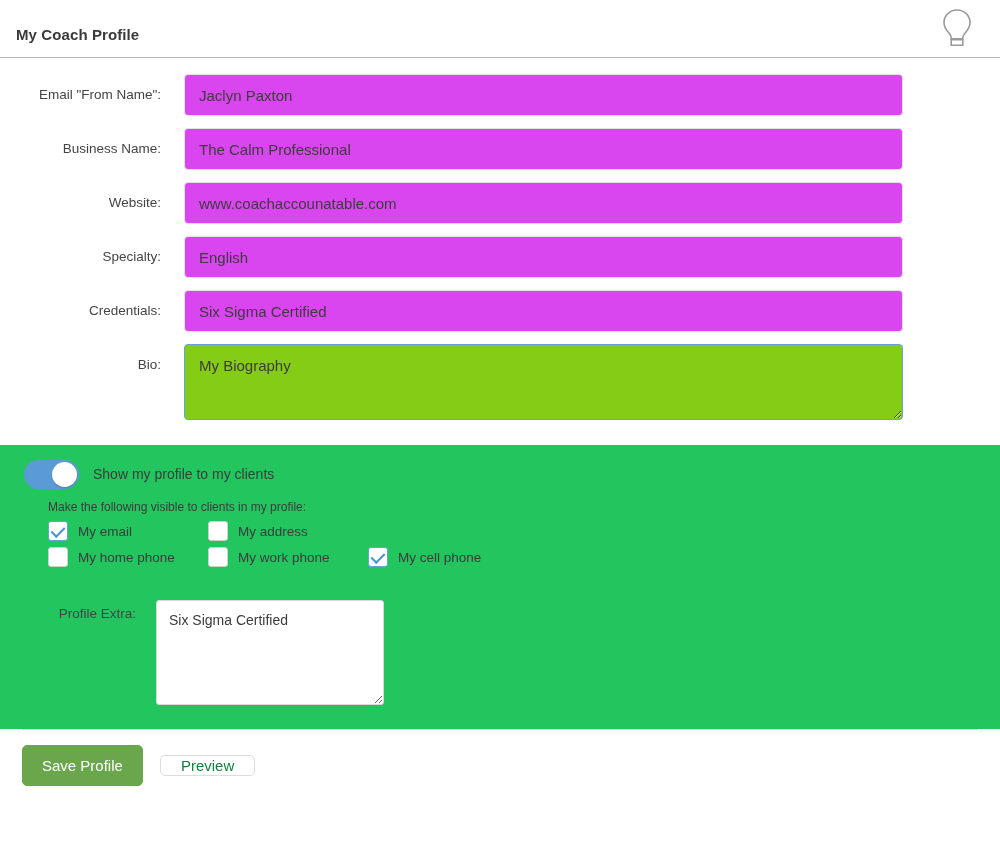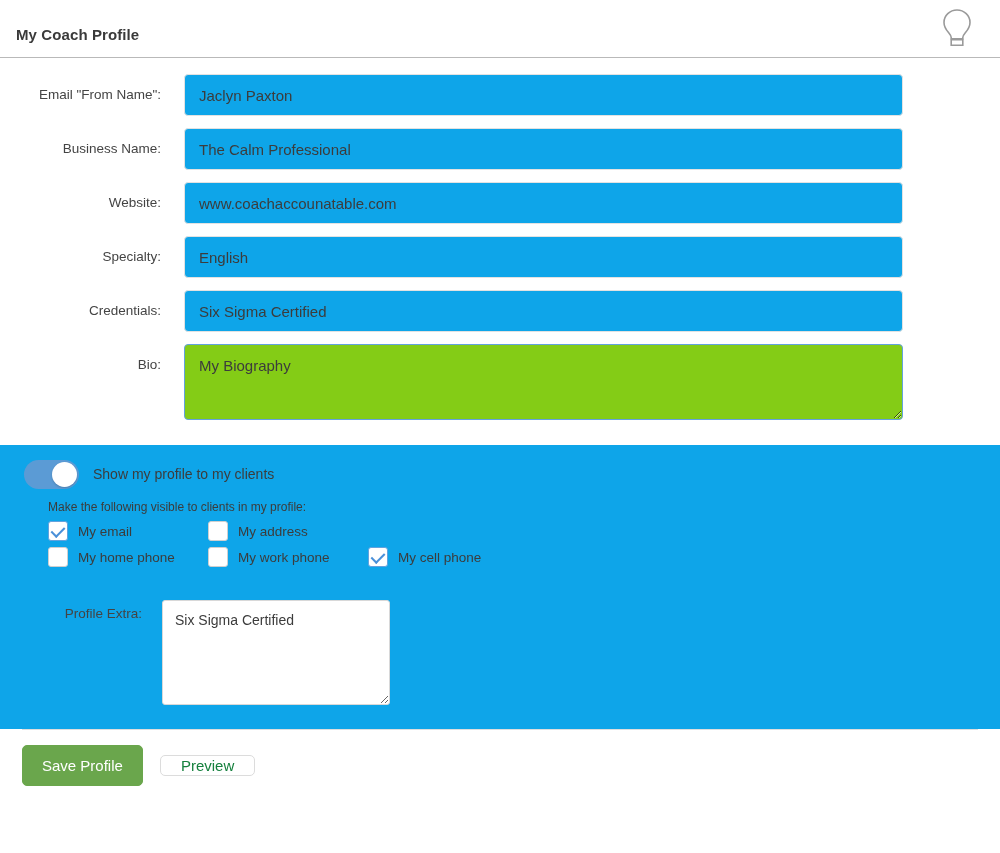--- a/index.html
+++ b/index.html
@@ -61,21 +61,21 @@
   }
   .row .fld {
     margin-left: 23px;
   }
   input.txt {
     width: 719px;
     height: 42px;
     box-sizing: border-box;
     border: 1px solid #e2e2e2;
     border-radius: 4px;
-    background: #0ea5e9;
+    background: #d946ef;
     font-family: "Liberation Sans", sans-serif;
     font-size: 15px;
     color: #3c3c3c;
     padding: 0 14px;
     outline: none;
   }
   textarea.bio {
     width: 719px;
     height: 76px;
     box-sizing: border-box;
@@ -87,21 +87,21 @@
     color: #3c3c3c;
     padding: 11px 14px;
     outline: none;
     resize: vertical;
     line-height: 1.3;
   }
 
   
   .panel {
     margin-top: 21px;
-    background: #0ea5e9;
+    background: #22c55e;
     padding: 14px 0 24px 0;
     width: 1000px;
     box-sizing: border-box;
   }
   .toggle-row {
     display: flex;
     align-items: center;
     padding-left: 24px;
     height: 30px;
   }
@@ -178,21 +178,21 @@
     margin-left: 10px;
     font-size: 13.5px;
     color: #3c3c3c;
     white-space: nowrap;
   }
 
   .extra-row {
     display: flex;
     align-items: flex-start;
     margin-top: 30px;
-    padding-left: 22px;
+    padding-left: 16px;
   }
   .extra-row .lbl {
     width: 120px;
     text-align: right;
     font-size: 13.5px;
     color: #444;
     padding-top: 6px;
     box-sizing: border-box;
     white-space: nowrap;
   }

